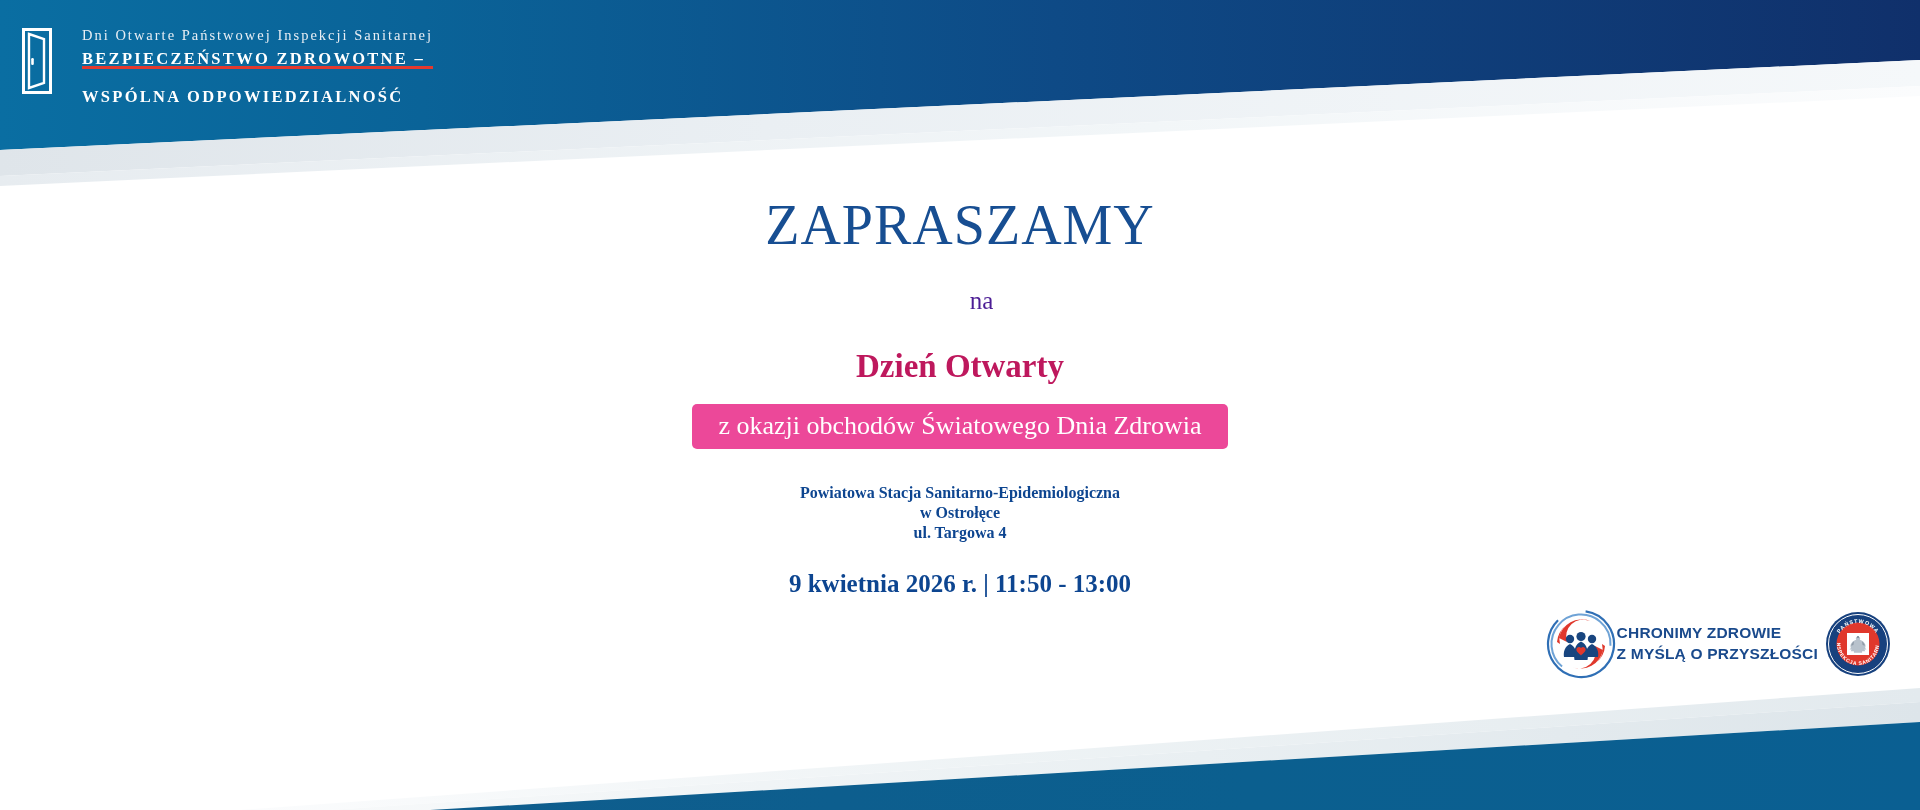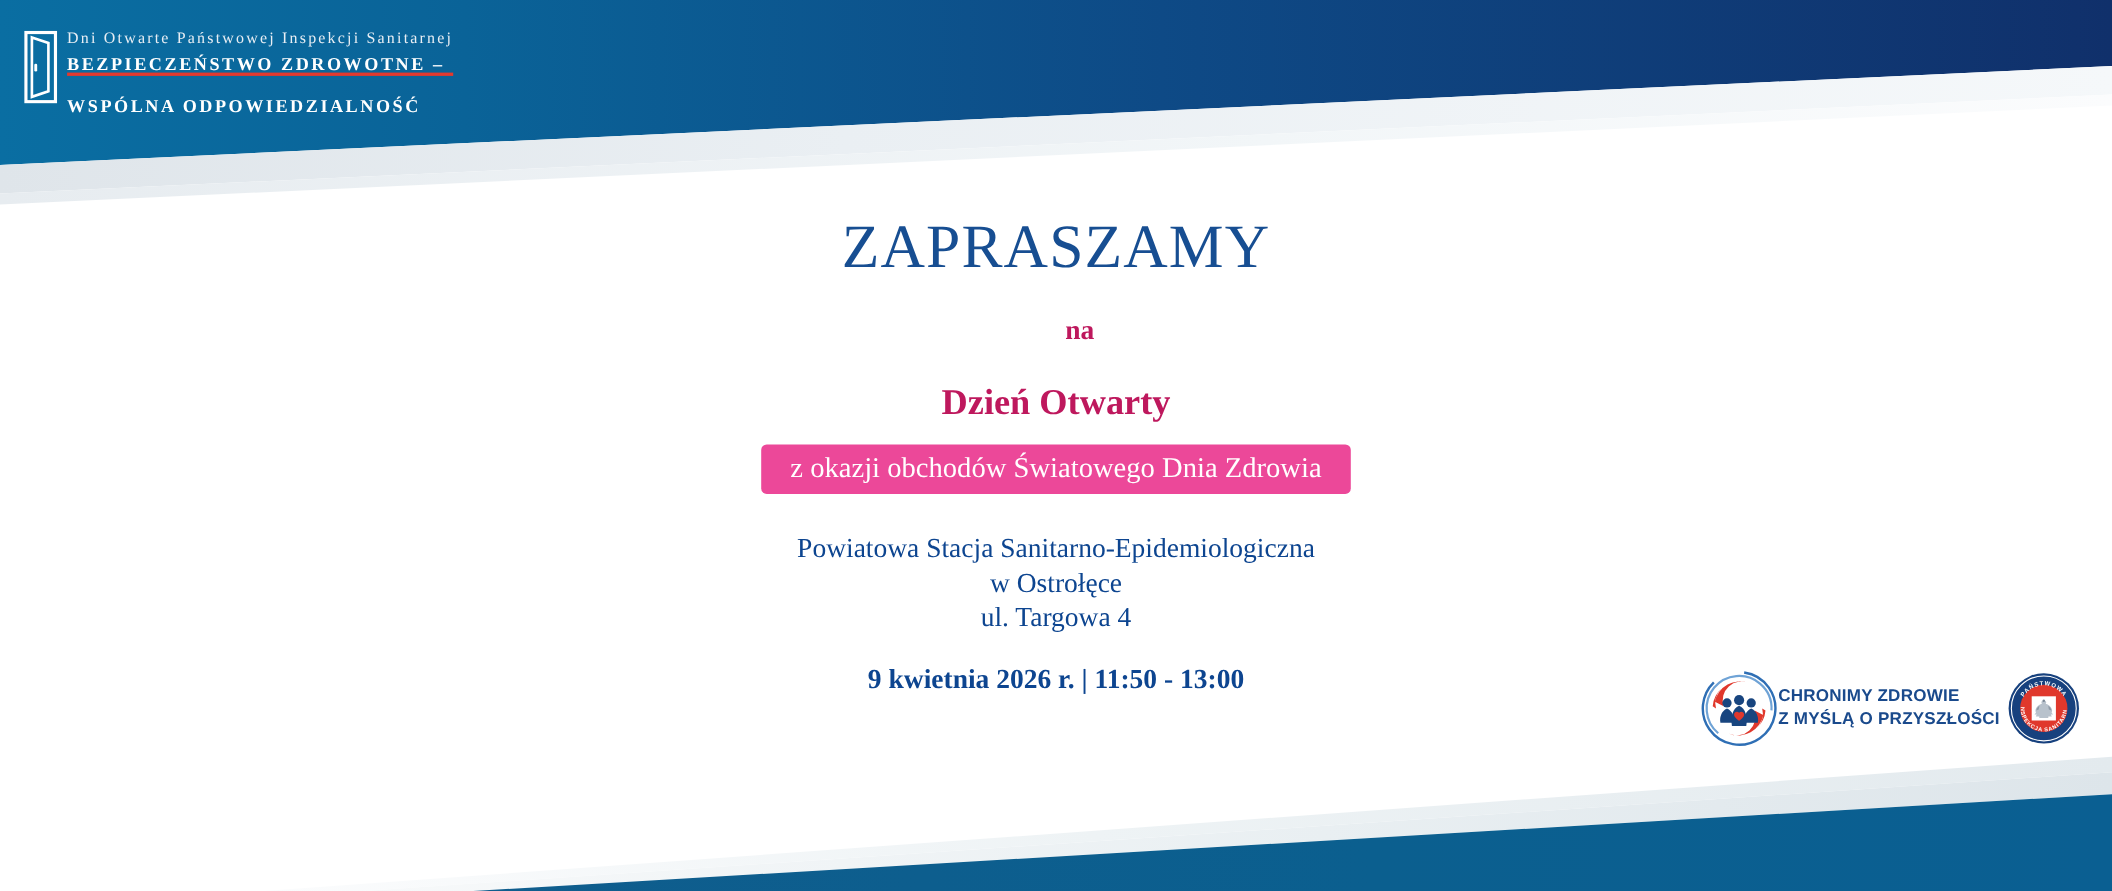--- a/index.html
+++ b/index.html
@@ -35,21 +35,21 @@
     pointer-events: none;
   }
 
   
   .header-logo {
     position: absolute;
     left: 22px;
     top: 26px;
     display: flex;
     align-items: flex-start;
-    gap: 9px;
+    gap: 30px;
     z-index: 5;
   }
   .door-icon {
     width: 30px;
     height: 66px;
     flex: 0 0 auto;
     margin-top: 2px;
   }
   .logo-text-block {
     display: flex;
@@ -109,23 +109,23 @@
   .invite-title {
     font-family: "Liberation Serif", serif;
     font-weight: normal;
     font-size: 56px;
     color: #174e92;
     letter-spacing: 1px;
     line-height: 1.05;
   }
   .invite-na {
     font-family: "Liberation Serif", serif;
-    font-weight: bold;
+    font-weight: normal;
     font-size: 25px;
-    color: #be185d;
+    color: #4c1d95;
     margin-top: 32px;
     line-height: 1.1;
     margin-left: 43px;
   }
   .event-name {
     font-family: "Liberation Serif", serif;
     font-weight: bold;
     font-size: 33px;
     color: #be185d;
     margin-top: 32px;
@@ -143,22 +143,22 @@
     font-family: "Liberation Serif", serif;
     font-weight: normal;
     font-size: 26px;
     padding: 7px 26px 9px 26px;
     border-radius: 5px;
     line-height: 1.15;
     white-space: nowrap;
   }
   .venue {
     font-family: "Liberation Serif", serif;
-    font-weight: normal;
-    font-size: 25px;
+    font-weight: bold;
+    font-size: 16px;
     color: #0d4590;
     margin-top: 34px;
     line-height: 1.25;
   }
   .datetime {
     font-family: "Liberation Serif", serif;
     font-weight: bold;
     font-size: 25px;
     color: #0d4590;
     margin-top: 26px;

